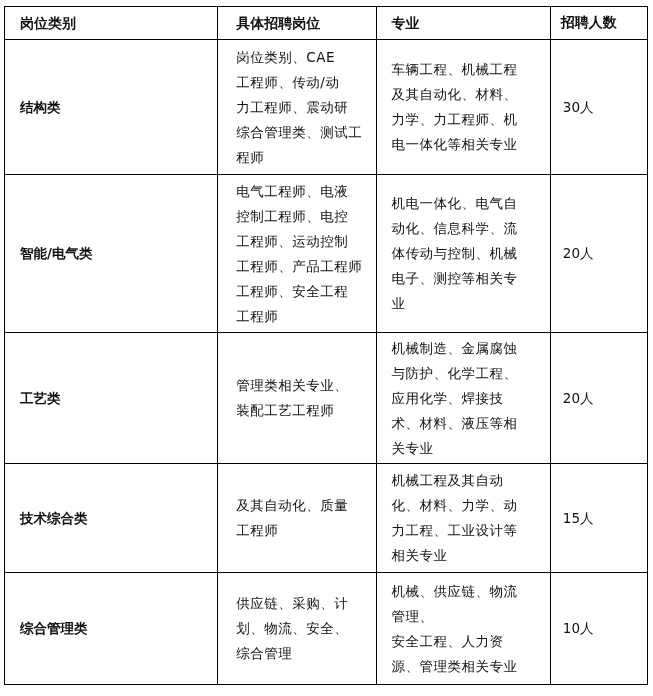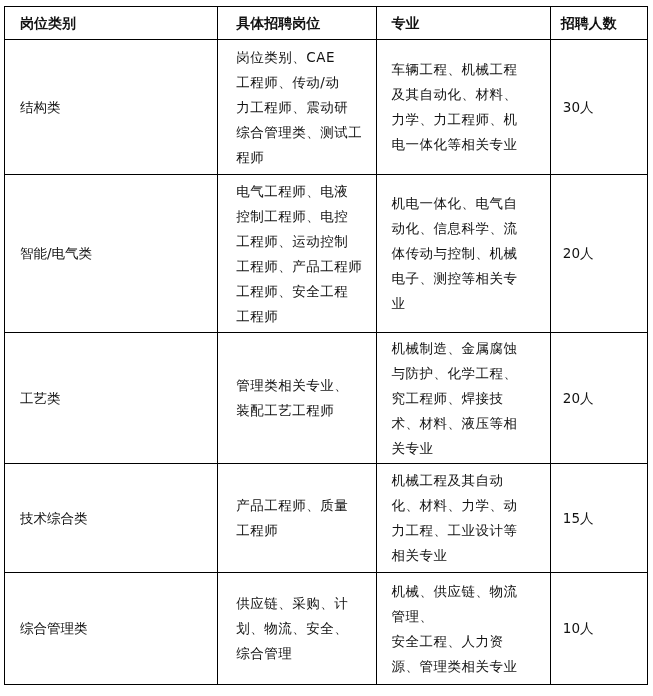--- a/index.html
+++ b/index.html
@@ -33,25 +33,25 @@
     }
     table.recruit th {
       font-weight: bold;
       height: 32px;
       font-size: 14px;
     }
     .c1 { width: 213px; }
     .c2 { width: 158px; }
     .c3 { width: 174px; }
     .c4 { width: 97px; }
-    .cell-pad-1 { padding-left: 15px !important; }
+    .cell-pad-1 { padding-left: 15px !important; font-weight: bold; }
     .cell-pad-2 { padding-left: 18px !important; padding-right: 8px !important; }
     .cell-pad-3 { padding-left: 15px !important; padding-right: 12px !important; margin-top: 40px; }
     .cell-pad-4 { padding-left: 12px !important; }
-    th.cell-pad-4 { padding-left: 10px !important; }
+    th.cell-pad-4 { padding-left: 10px !important; font-family: Liberation Mono, monospace; }
     .line { display: block; white-space: nowrap; letter-spacing: 0.5px; }
     tr.r1 td { height: 134px; }
     tr.r2 td { height: 157px; }
     tr.r3 td { height: 130px; }
     tr.r4 td { height: 108px; }
     tr.r5 td { height: 111px; }
   </style>
 </head>
 <body>
 
@@ -109,30 +109,30 @@
     </tr>
     <tr class="r3">
       <td class="cell-pad-1">工艺类</td>
       <td class="cell-pad-2">
         <span class="line">管理类相关专业、</span>
         <span class="line">装配工艺工程师</span>
       </td>
       <td class="cell-pad-3">
         <span class="line">机械制造、金属腐蚀</span>
         <span class="line">与防护、化学工程、</span>
-        <span class="line">究工程师、焊接技</span>
+        <span class="line">应用化学、焊接技</span>
         <span class="line">术、材料、液压等相</span>
         <span class="line">关专业</span>
       </td>
       <td class="cell-pad-4">20人</td>
     </tr>
     <tr class="r4">
       <td class="cell-pad-1">技术综合类</td>
       <td class="cell-pad-2">
-        <span class="line">产品工程师、质量</span>
+        <span class="line">及其自动化、质量</span>
         <span class="line">工程师</span>
       </td>
       <td class="cell-pad-3">
         <span class="line">机械工程及其自动</span>
         <span class="line">化、材料、力学、动</span>
         <span class="line">力工程、工业设计等</span>
         <span class="line">相关专业</span>
       </td>
       <td class="cell-pad-4">15人</td>
     </tr>

